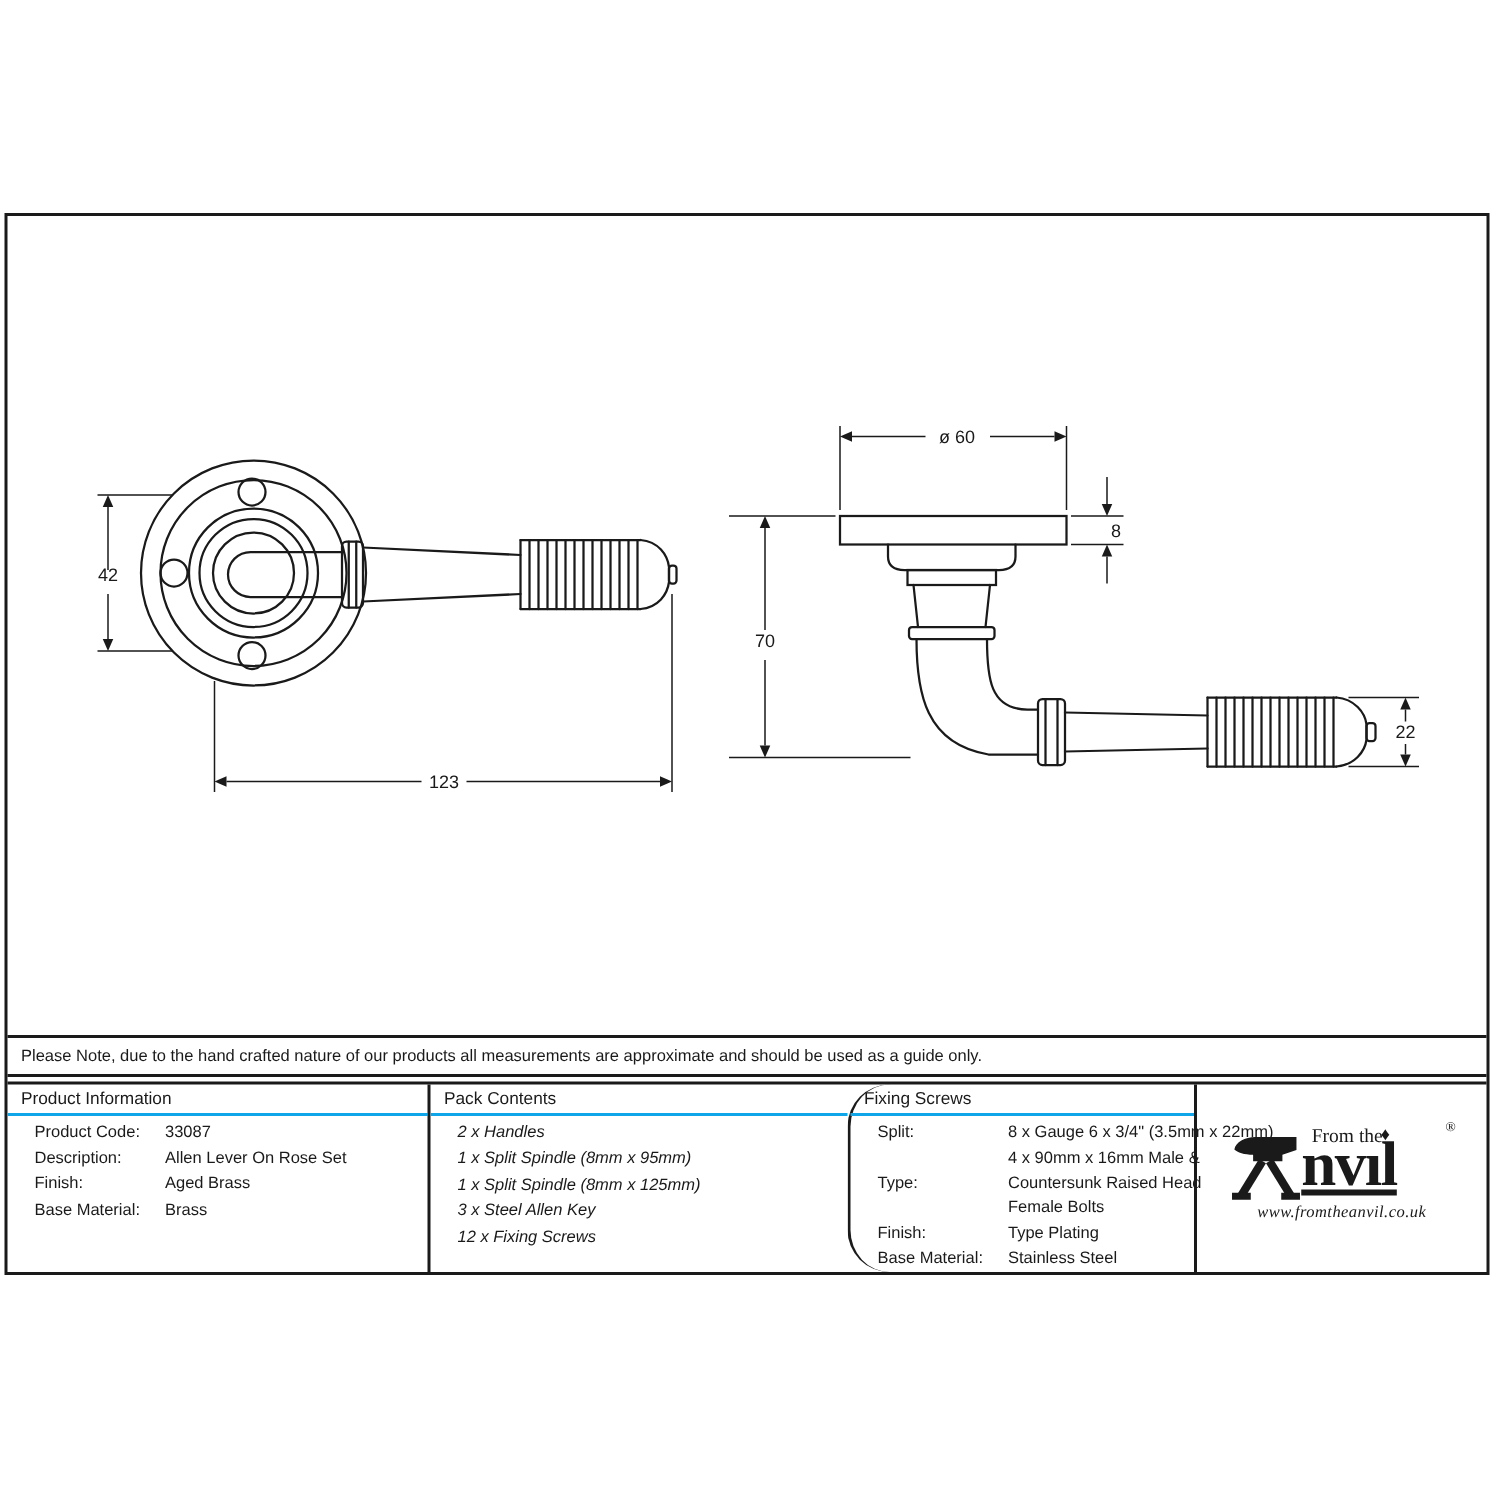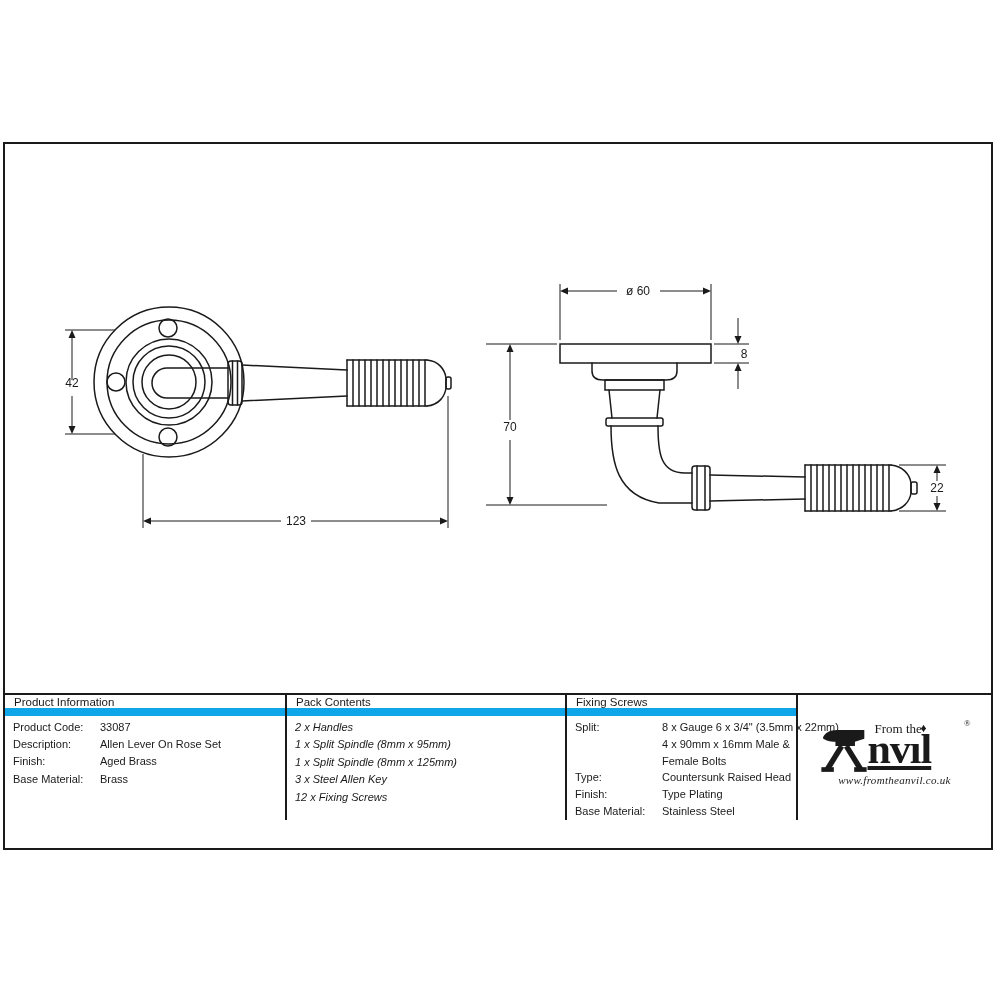--- a/index.html
+++ b/index.html
@@ -6,24 +6,24 @@
   body{width:1000px;height:1000px;position:relative;font-family:"Liberation Sans",sans-serif;color:#1a1a1a;}
   .page-box{position:absolute;left:3px;top:142px;width:990px;height:708px;border:2px solid #1a1a1a;box-sizing:border-box;background:#fff;}
   .drawing-area{height:546px;position:relative;overflow:hidden;}
   svg.drawing{display:block;width:986px;height:546px;}
   .note-row{height:28px;border-top:2px solid #1a1a1a;border-bottom:2px solid #1a1a1a;box-sizing:border-box;display:flex;align-items:center;padding-left:9px;font-size:11px;}
   .spec-table{margin-top:3px;border-top:2px solid #1a1a1a;height:127px;box-sizing:border-box;display:flex;}
   .col{box-sizing:border-box;}
   .col + .col{border-left:2px solid #1a1a1a;}
   .col-product{width:280px;}
   .col-pack{width:280px;}
-  .col-fix{width:231px;}
+  .col-fix{width:231px;border-radius:28px;}
   .col-logo{flex:1;display:flex;align-items:center;justify-content:center;}
-  .col-header{height:21px;border-bottom:8px solid #0ea5e9;box-sizing:border-box;font-size:11.5px;display:flex;align-items:center;padding-left:9px;}
-  .col-body{padding:3px 6px 0 8px;font-size:11px;}
+  .col-header{height:21px;border-bottom:2px solid #0ea5e9;box-sizing:border-box;font-size:11.5px;display:flex;align-items:center;padding-left:9px;}
+  .col-body{padding:3px 6px 0 18px;font-size:11px;}
   .kv-row{display:flex;line-height:17.2px;white-space:nowrap;}
   .col-fix .kv-row{line-height:16.8px;}
   .kv-row .k{flex:0 0 87px;}
   .pack-item{line-height:17.4px;white-space:nowrap;font-style:italic;}
   
   .logo{position:relative;width:152px;height:76px;}
   .anvil-glyph{position:absolute;left:0;top:7px;width:50px;height:46px;}
   .logo-text{position:absolute;left:49px;top:6px;font-family:"Liberation Serif",serif;font-weight:bold;font-size:42px;line-height:46px;letter-spacing:-1px;text-decoration:underline;}
   .logo-tagline{position:absolute;left:56px;top:1px;font-family:"Liberation Serif",serif;font-size:13px;}
   .logo-idot{position:absolute;left:102px;top:1px;font-size:12px;}
@@ -123,20 +123,23 @@
 
         <path class="dim" d="M894,321 H941 M894,367 H941"></path>
         <path class="dim" d="M932,329 V337 M932,352 V359"></path>
         <polygon class="arr" points="932,321 928.5,329 935.5,329"></polygon>
         <polygon class="arr" points="932,367 928.5,359 935.5,359"></polygon>
         <text class="dimtext" x="932" y="348" text-anchor="middle">22</text>
       </g>
     </svg>
   </div>
 
+  <div class="note-row">
+    <span>Please Note, due to the hand crafted nature of our products all measurements are approximate and should be used as a guide only.</span>
+  </div>
 
   <div class="spec-table">
 
     <div class="col col-product">
       <div class="col-header">Product Information</div>
       <div class="col-body">
         <div class="kv-row">
           <span class="k">Product Code:</span>
           <span class="v">33087</span>
         </div>
@@ -171,26 +174,26 @@
       <div class="col-body">
         <div class="kv-row">
           <span class="k">Split:</span>
           <span class="v">8 x Gauge 6 x 3/4" (3.5mm x 22mm)</span>
         </div>
         <div class="kv-row">
           <span class="k"></span>
           <span class="v">4 x 90mm x 16mm Male &amp;</span>
         </div>
         <div class="kv-row">
+          <span class="k">Type:</span>
+          <span class="v">Countersunk Raised Head</span>
+        </div>
+        <div class="kv-row">
           <span class="k"></span>
           <span class="v">Female Bolts</span>
-        </div>
-        <div class="kv-row">
-          <span class="k">Type:</span>
-          <span class="v">Countersunk Raised Head</span>
         </div>
         <div class="kv-row">
           <span class="k">Finish:</span>
           <span class="v">Type Plating</span>
         </div>
         <div class="kv-row">
           <span class="k">Base Material:</span>
           <span class="v">Stainless Steel</span>
         </div>
       </div>

